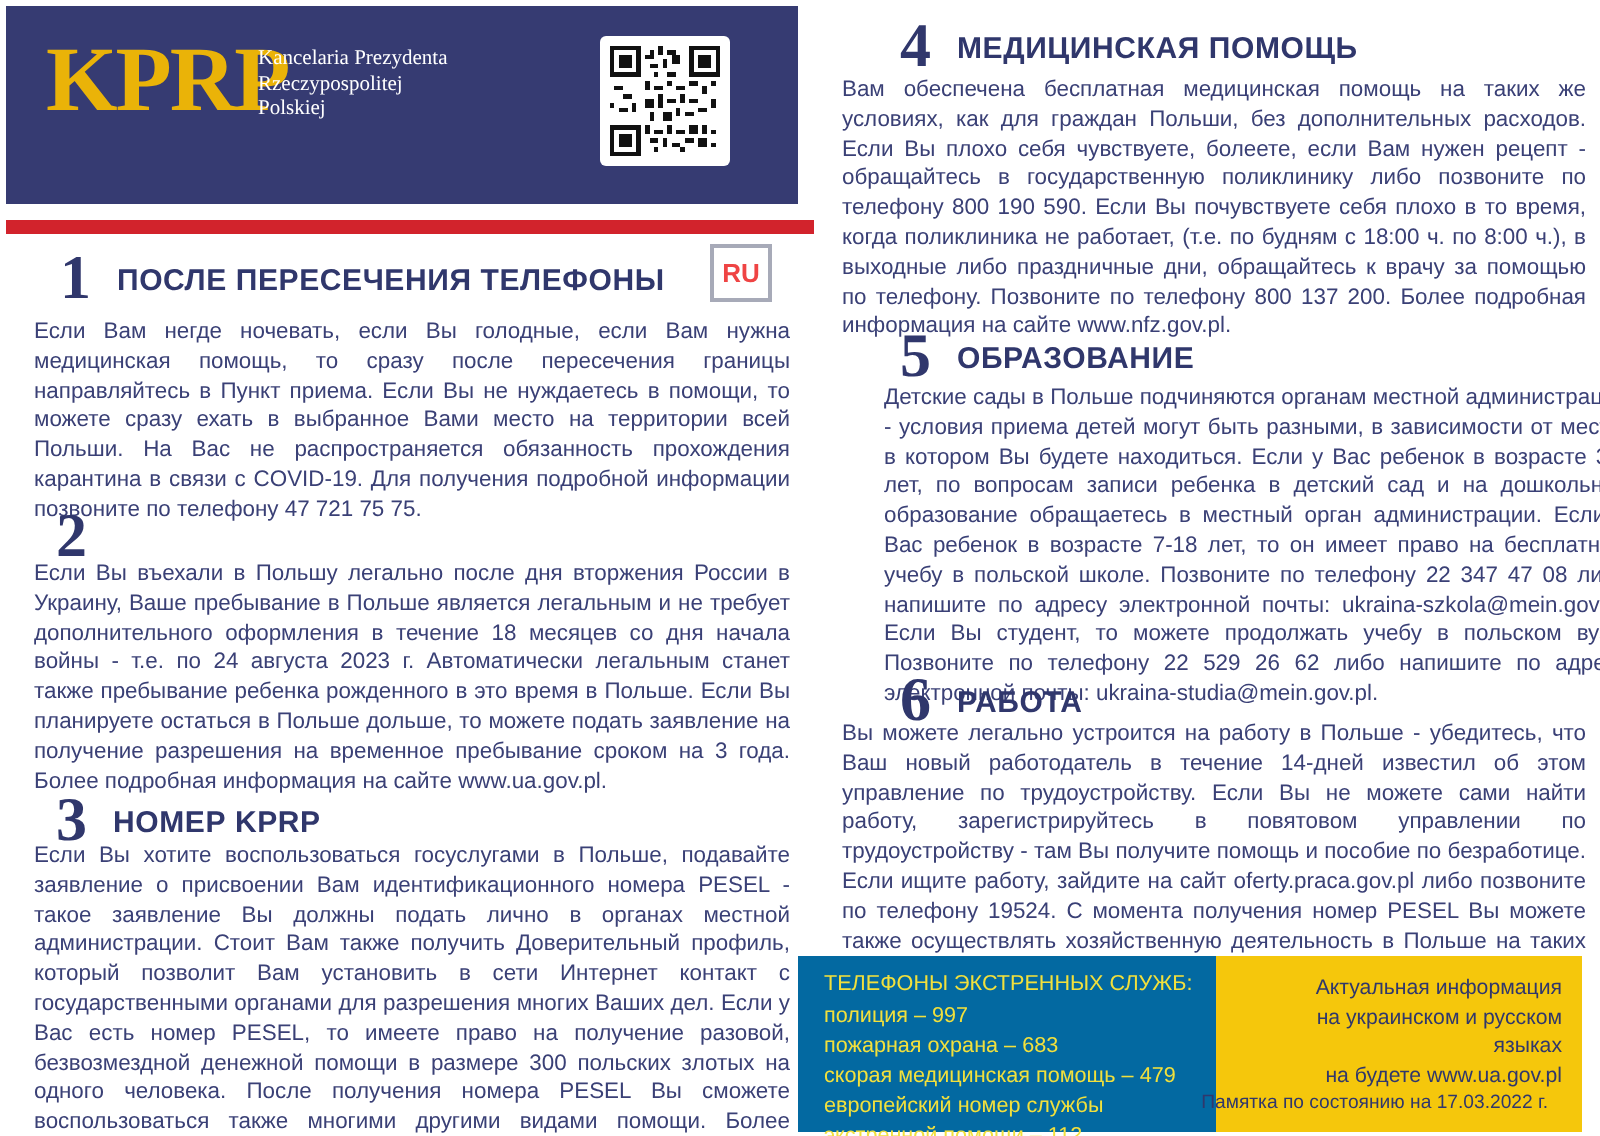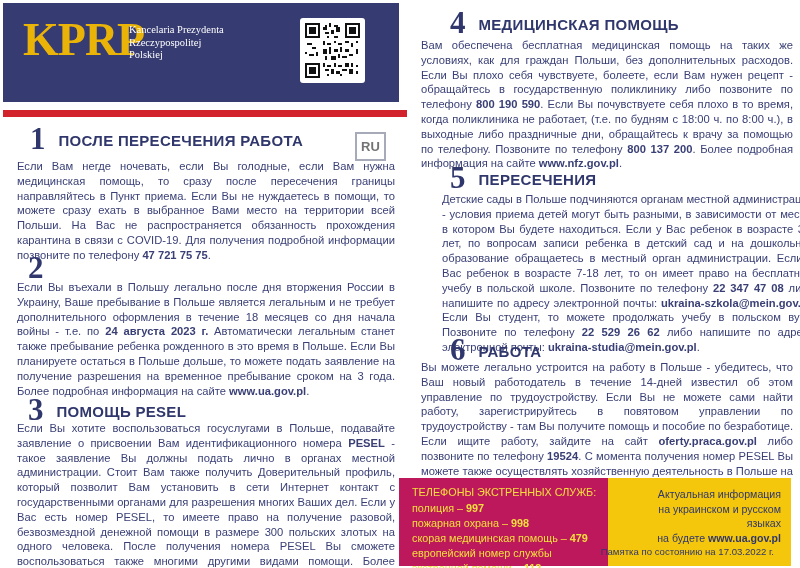--- a/index.html
+++ b/index.html
@@ -13,33 +13,33 @@
        font-family:"Liberation Serif",serif;font-size:10.5px;line-height:12.5px;}
   .qr-box{position:absolute;left:297px;top:15px;width:65px;height:65px;background:#fff;
           border-radius:3px;padding:5px;box-sizing:border-box;}
   .qr-box svg{width:100%;height:100%;display:block;}
   .red-stripe{position:absolute;left:3px;top:110px;width:404px;height:7px;background:#D2232C;}
   
   .sec-head{position:absolute;display:flex;align-items:center;gap:13px;color:#30376C;}
   .sec-num{font-family:"Liberation Serif",serif;font-size:31px;font-weight:bold;line-height:1;}
   .sec-title{font-size:15px;font-weight:bold;letter-spacing:.3px;padding-top:3px;white-space:nowrap;}
   .par{position:absolute;text-align:justify;font-size:11.2px;line-height:14.8px;color:#3A4076;}
-  .b{font-weight:bold;}
+  .b{font-weight:normal;}
   #s1{left:30px;top:123px;} #p1{left:17px;top:159px;width:378px;}
   #s2{left:28px;top:252px;} #p2{left:17px;top:280px;width:378px;}
   #s3{left:28px;top:394px;} #p3{left:17px;top:421px;width:378px;}
   #s4{left:450px;top:7px;}  #p4{left:421px;top:38px;width:372px;}
   #s5{left:450px;top:162px;}#p5{left:442px;top:192px;width:372px;}
   #s6{left:450px;top:334px;}#p6{left:421px;top:360px;width:372px;}
   
-  .ru-badge{position:absolute;left:355px;top:132px;width:31px;height:29px;background:#fff;
+  .ru-badge{position:absolute;left:355px;top:122px;width:31px;height:29px;background:#fff;
             border:2px solid #A7AAB8;box-sizing:border-box;display:flex;align-items:center;
-            justify-content:center;color:#737373;font-weight:bold;font-size:13px;}
+            justify-content:center;color:#ef4444;font-weight:bold;font-size:13px;}
   
-  .emergency-box{position:absolute;left:399px;top:478px;width:209px;height:88px;background:#be185d;
+  .emergency-box{position:absolute;left:399px;top:478px;width:209px;height:88px;background:#0369a1;
                  color:#F2E03C;box-sizing:border-box;padding:7px 8px 0 13px;
                  font-size:10.8px;line-height:15px;}
   .emergency-box .em-title{margin-bottom:1px;}
   .info-box{position:absolute;left:608px;top:478px;width:183px;height:88px;background:#F5C70C;
             color:#30376C;box-sizing:border-box;padding:9px 10px 0 24px;text-align:right;
             font-size:10.6px;line-height:14.5px;}
   .footnote{position:absolute;right:17px;bottom:7px;font-size:9.6px;white-space:nowrap;}
 </style>
 </head>
 <body>
@@ -67,57 +67,57 @@
         <path fill="#111" d="M9 1h1v1H9zM11 0h1v2h-1zM13 1h2v1h-2zM8 2h2v1H8zM12 3h1v2h-1zM14 2h2v2h-2zM9 4h2v1H9zM10 6h1v1h-1zM13 6h2v1h-2zM8 8h1v2H8zM10 9h2v1h-2zM13 8h1v1h-1zM15 9h2v1h-2zM18 8h2v1h-2zM21 9h1v2h-1zM23 8h1v1h-1zM1 9h2v1H1zM3 11h2v1H3zM0 13h1v1H0zM5 13h1v2H5zM2 14h2v1H2zM8 12h2v2H8zM11 11h1v3h-1zM13 12h2v1h-2zM16 11h1v2h-1zM18 12h2v1h-2zM20 14h2v1h-2zM23 12h1v2h-1zM9 15h1v2H9zM12 15h2v2h-2zM15 14h1v2h-1zM17 15h2v1h-2zM8 18h1v2H8zM10 19h2v1h-2zM13 18h1v2h-1zM15 19h2v1h-2zM18 18h2v2h-2zM21 18h1v2h-1zM23 19h1v1h-1zM9 21h2v1H9zM12 21h1v2h-1zM14 22h2v1h-2zM17 21h2v1h-2zM20 21h2v2h-2zM23 22h1v1h-1zM10 23h1v1h-1zM16 23h1v1h-1z"></path>
       </svg>
     </div>
   </div>
   <div class="red-stripe"></div>
 
   <div class="ru-badge">RU</div>
 
   <div class="sec-head" id="s1">
     <span class="sec-num">1</span>
-    <span class="sec-title">ПОСЛЕ ПЕРЕСЕЧЕНИЯ РАБОТА</span>
+    <span class="sec-title">ПОСЛЕ ПЕРЕСЕЧЕНИЯ ТЕЛЕФОНЫ</span>
   </div>
   <div class="par" id="p1"><span>Если Вам негде ночевать, если Вы голодные, если Вам нужна медицинская помощь, то сразу после пересечения границы направляйтесь в Пункт приема. Если Вы не нуждаетесь в помощи, то можете сразу ехать в выбранное Вами место на территории всей Польши. На Вас не распространяется обязанность прохождения карантина в связи с COVID-19. Для получения подробной информации позвоните по телефону </span><span class="b">47 721 75 75</span><span>.</span></div>
 
   <div class="sec-head" id="s2">
     <span class="sec-num">2</span>
   </div>
   <div class="par" id="p2"><span>Если Вы въехали в Польшу легально после дня вторжения России в Украину, Ваше пребывание в Польше является легальным и не требует дополнительного оформления в течение 18 месяцев со дня начала войны - т.е. по </span><span class="b">24 августа 2023 г.</span><span> Автоматически легальным станет также пребывание ребенка рожденного в это время в Польше. Если Вы планируете остаться в Польше дольше, то можете подать заявление на получение разрешения на временное пребывание сроком на 3 года. Более подробная информация на сайте </span><span class="b">www.ua.gov.pl</span><span>.</span></div>
 
   <div class="sec-head" id="s3">
     <span class="sec-num">3</span>
-    <span class="sec-title">ПОМОЩЬ PESEL</span>
+    <span class="sec-title">НОМЕР KPRP</span>
   </div>
   <div class="par" id="p3"><span>Если Вы хотите воспользоваться госуслугами в Польше, подавайте заявление о присвоении Вам идентификационного номера </span><span class="b">PESEL</span><span> - такое заявление Вы должны подать лично в органах местной администрации. Стоит Вам также получить Доверительный профиль, который позволит Вам установить в сети Интернет контакт с государственными органами для разрешения многих Ваших дел. Если у Вас есть номер PESEL, то имеете право на получение разовой, безвозмездной денежной помощи в размере 300 польских злотых на одного человека. После получения номера PESEL Вы сможете воспользоваться также многими другими видами помощи. Более подробная информация на сайте </span></div>
 
   <div class="sec-head" id="s4">
     <span class="sec-num">4</span>
     <span class="sec-title">МЕДИЦИНСКАЯ ПОМОЩЬ</span>
   </div>
   <div class="par" id="p4"><span>Вам обеспечена бесплатная медицинская помощь на таких же условиях, как для граждан Польши, без дополнительных расходов. Если Вы плохо себя чувствуете, болеете, если Вам нужен рецепт - обращайтесь в государственную поликлинику либо позвоните по телефону </span><span class="b">800 190 590</span><span>. Если Вы почувствуете себя плохо в то время, когда поликлиника не работает, (т.е. по будням с 18:00 ч. по 8:00 ч.), в выходные либо праздничные дни, обращайтесь к врачу за помощью по телефону. Позвоните по телефону </span><span class="b">800 137 200</span><span>. Более подробная информация на сайте </span><span class="b">www.nfz.gov.pl</span><span>.</span></div>
 
   <div class="sec-head" id="s5">
     <span class="sec-num">5</span>
-    <span class="sec-title">ПЕРЕСЕЧЕНИЯ</span>
+    <span class="sec-title">ОБРАЗОВАНИЕ</span>
   </div>
   <div class="par" id="p5"><span>Детские сады в Польше подчиняются органам местной администрации - условия приема детей могут быть разными, в зависимости от места, в котором Вы будете находиться. Если у Вас ребенок в возрасте 3-6 лет, по вопросам записи ребенка в детский сад и на дошкольное образование обращаетесь в местный орган администрации. Если у Вас ребенок в возрасте 7-18 лет, то он имеет право на бесплатную учебу в польской школе.  Позвоните по телефону </span><span class="b">22 347 47 08</span><span> либо напишите по адресу электронной почты: </span><span class="b">ukraina-szkola@mein.gov.pl</span><span>. Если Вы студент, то можете продолжать учебу в польском вузе. Позвоните по телефону </span><span class="b">22 529 26 62</span><span> либо напишите по адресу электронной почты: </span><span class="b">ukraina-studia@mein.gov.pl</span><span>.</span></div>
 
   <div class="sec-head" id="s6">
     <span class="sec-num">6</span>
     <span class="sec-title">РАБОТА</span>
   </div>
   <div class="par" id="p6"><span>Вы можете легально устроится на работу в Польше - убедитесь, что Ваш новый работодатель в течение 14-дней известил об этом управление по трудоустройству. Если Вы не можете сами найти работу, зарегистрируйтесь в повятовом управлении по трудоустройству - там Вы получите помощь и пособие по безработице.  Если ищите работу, зайдите на сайт </span><span class="b">oferty.praca.gov.pl</span><span> либо позвоните по телефону </span><span class="b">19524</span><span>. С момента получения номер PESEL Вы можете также осуществлять хозяйственную деятельность в Польше на таких же условиях, как Поляки.</span></div>
 
   <div class="emergency-box">
     <div class="em-title">ТЕЛЕФОНЫ ЭКСТРЕННЫХ СЛУЖБ:</div>
     <div><span>полиция</span><span> – </span><span class="b">997</span></div>
-    <div><span>пожарная охрана</span><span> – </span><span class="b">998</span></div>
+    <div><span>пожарная охрана</span><span> – </span><span class="b">683</span></div>
     <div><span>скорая медицинская помощь</span><span> – </span><span class="b">479</span></div>
     <div><span>европейский номер службы экстренной помощи</span><span> – </span><span class="b">112</span></div>
   </div>
 
   <div class="info-box">
     <div>Актуальная информация</div>
     <div>на украинском и русском языках</div>
     <div><span>на будете </span><span class="b">www.ua.gov.pl</span></div>
     <div class="footnote">Памятка по состоянию на 17.03.2022 г.</div>
   </div>

